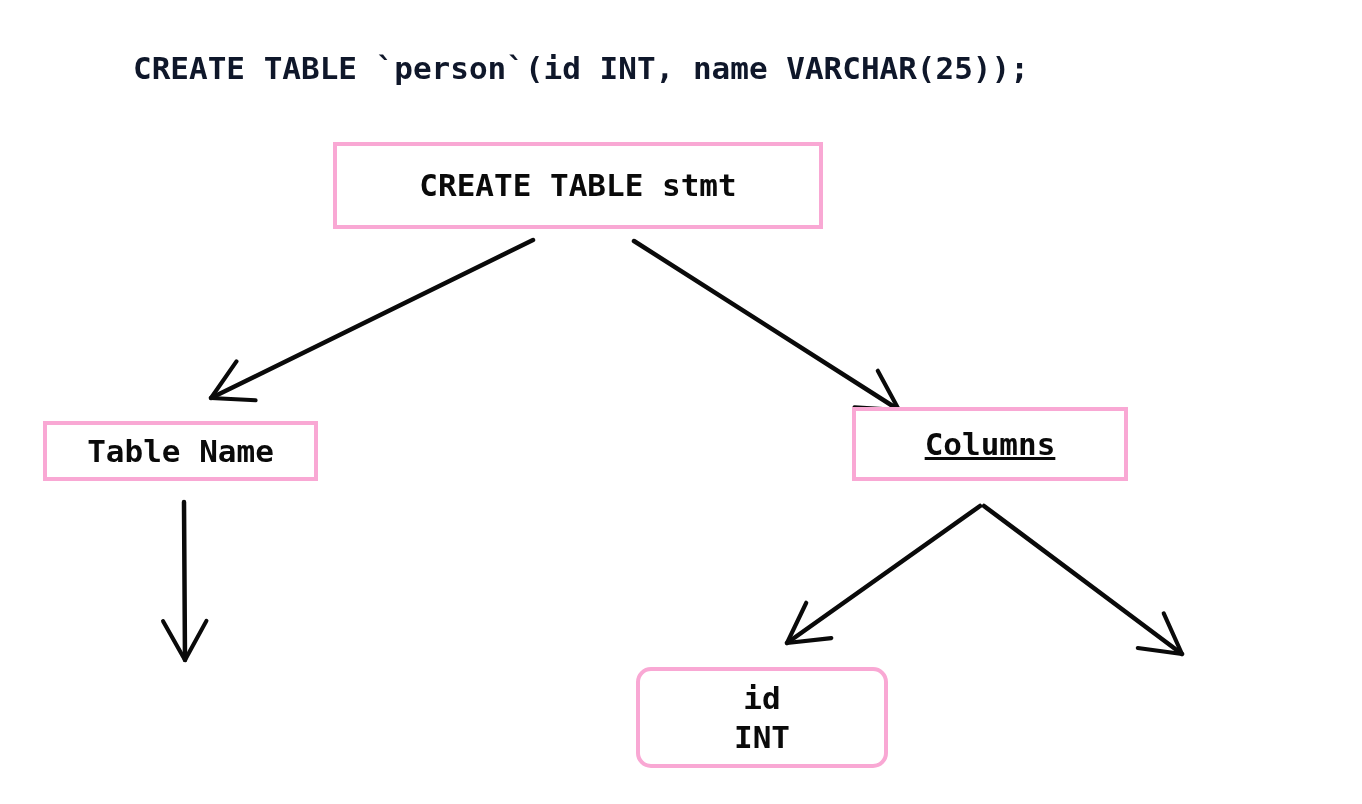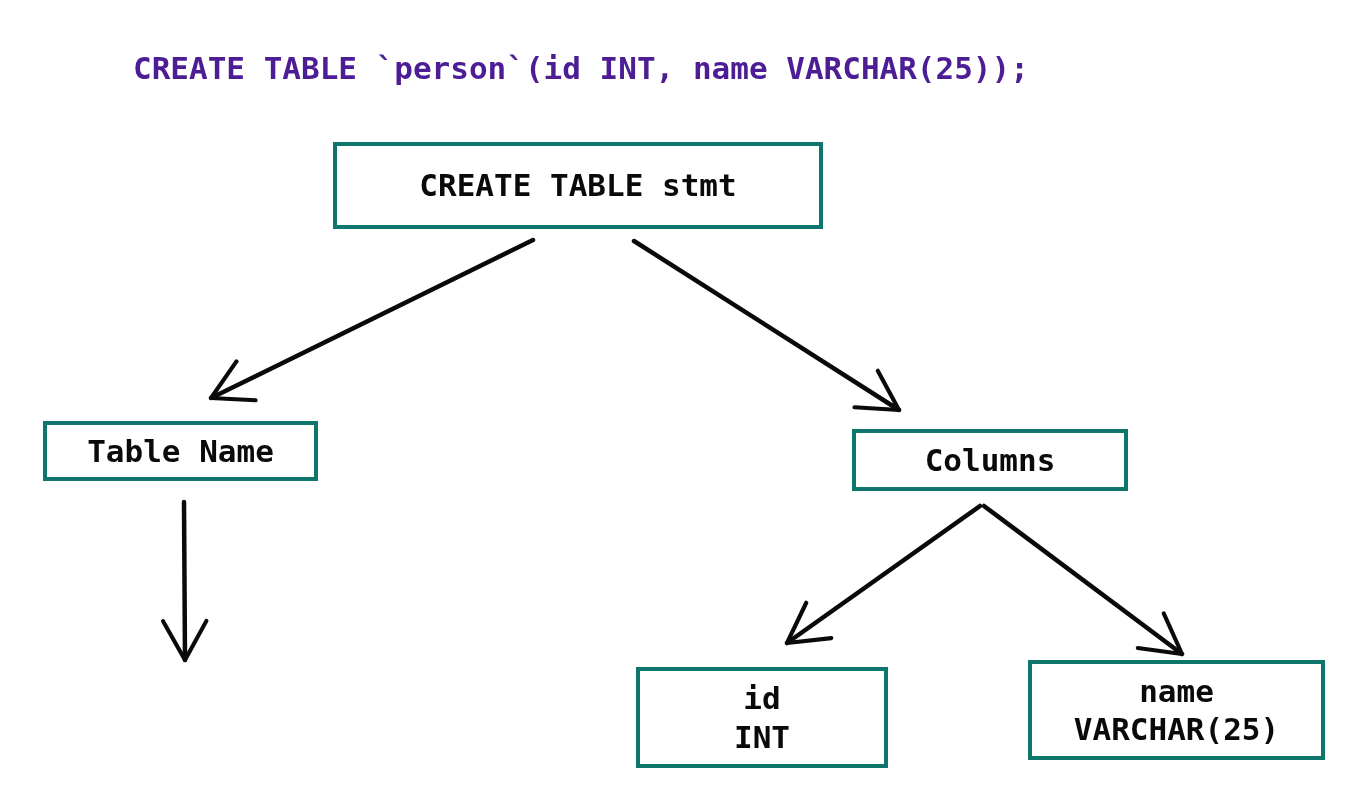--- a/index.html
+++ b/index.html
@@ -16,48 +16,48 @@
     overflow: hidden;
     font-family: "DejaVu Sans Mono", monospace;
     color: #0a0a0a;
   }
   .sql {
     position: absolute;
     left: 133px;
     top: 50px;
     font: 700 31px "DejaVu Sans Mono", monospace;
     white-space: pre;
-    color: #4c1d95;
+    color: #0f172a;
   }
   .edges {
     position: absolute;
     left: 0;
     top: 0;
     width: 1362px;
     height: 804px;
   }
   .node {
     position: absolute;
     box-sizing: border-box;
-    border: 4px solid #0f766e;
+    border: 4px solid #f9a8d4;
     background: #ffffff;
     display: flex;
     flex-direction: column;
     align-items: center;
     justify-content: center;
     text-align: center;
     font: 700 31px "DejaVu Sans Mono", monospace;
     line-height: 1.24;
     color: #0a0a0a;
   }
   .node-stmt       { left: 333px;  top: 142px; width: 490px; height: 87px;  }
   .node-table-name { left: 43px;   top: 421px; width: 275px; height: 60px;  }
-  .node-columns    { left: 852px;  top: 429px; width: 276px; height: 62px;  }
+  .node-columns    { left: 852px;  top: 407px; width: 276px; height: 74px; text-decoration: underline;  }
   .node-person     { left: 57px;   top: 677px; width: 251px; height: 83px;  }
-  .node-col-id     { left: 636px;  top: 667px; width: 252px; height: 101px; }
+  .node-col-id     { left: 636px;  top: 667px; width: 252px; height: 101px; border-radius: 15px; }
   .node-col-name   { left: 1028px; top: 660px; width: 297px; height: 100px; }
 </style>
 </head>
 <body>
 
 <div class="canvas">
 
   <div class="sql">CREATE TABLE `person`(id INT, name VARCHAR(25));</div>
 
   <svg class="edges" width="1362" height="804" viewBox="0 0 1362 804" xmlns="http://www.w3.org/2000/svg">
@@ -84,18 +84,14 @@
   <div class="node node-columns">
     <span>Columns</span>
   </div>
 
 
   <div class="node node-col-id">
     <span>id</span>
     <span>INT</span>
   </div>
 
-  <div class="node node-col-name">
-    <span>name</span>
-    <span>VARCHAR(25)</span>
-  </div>
 
 </div>
 
 </body></html>

